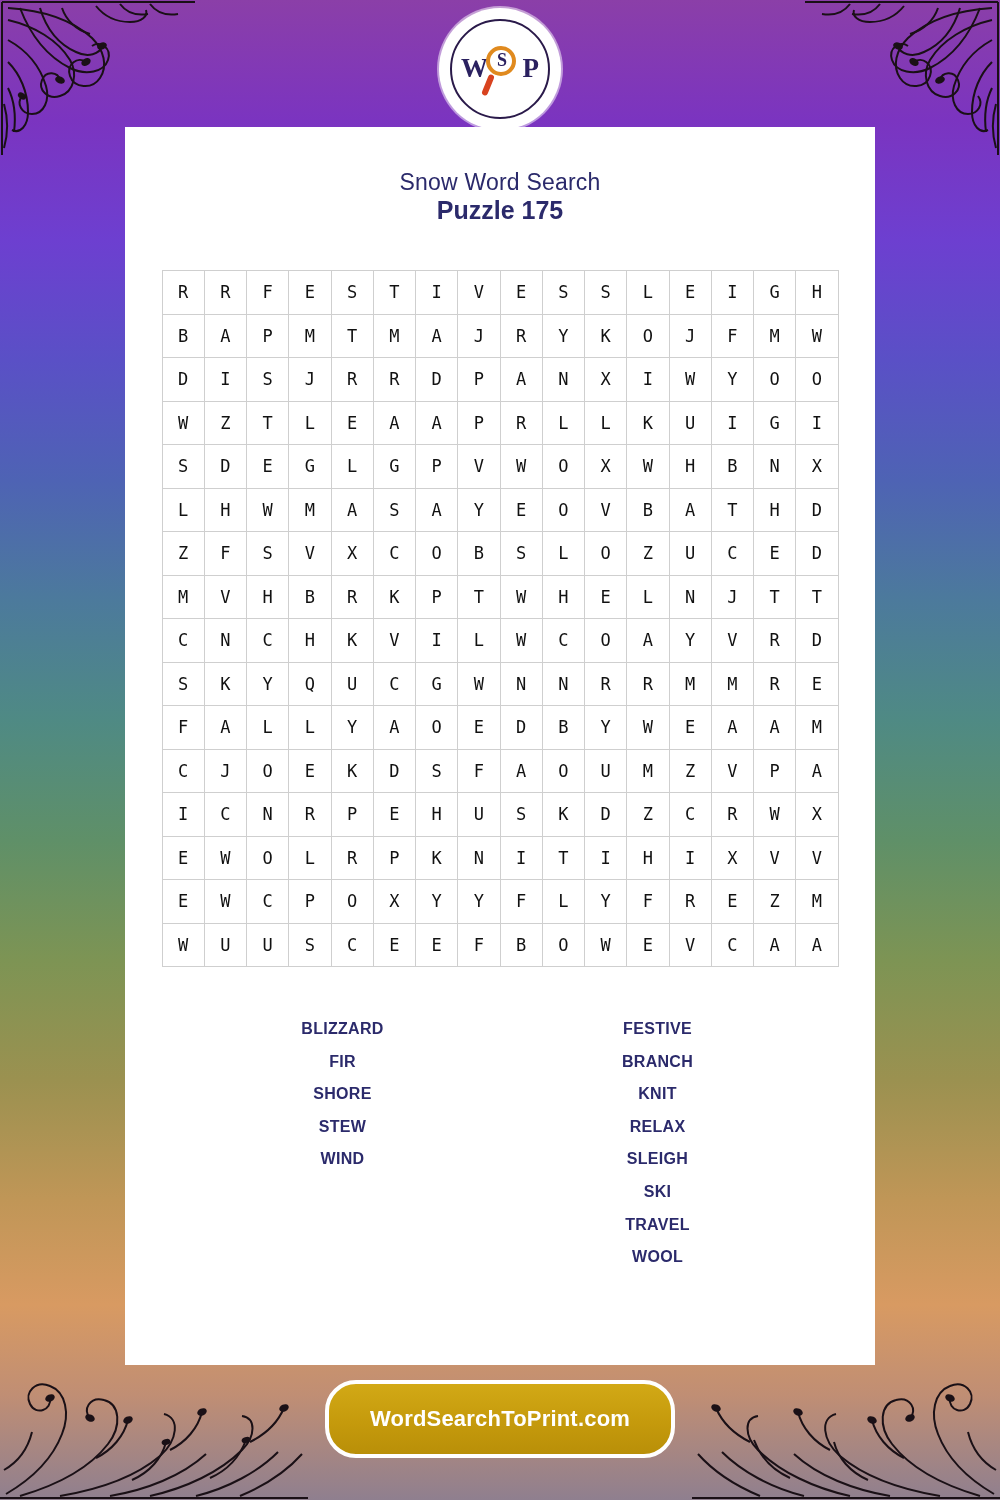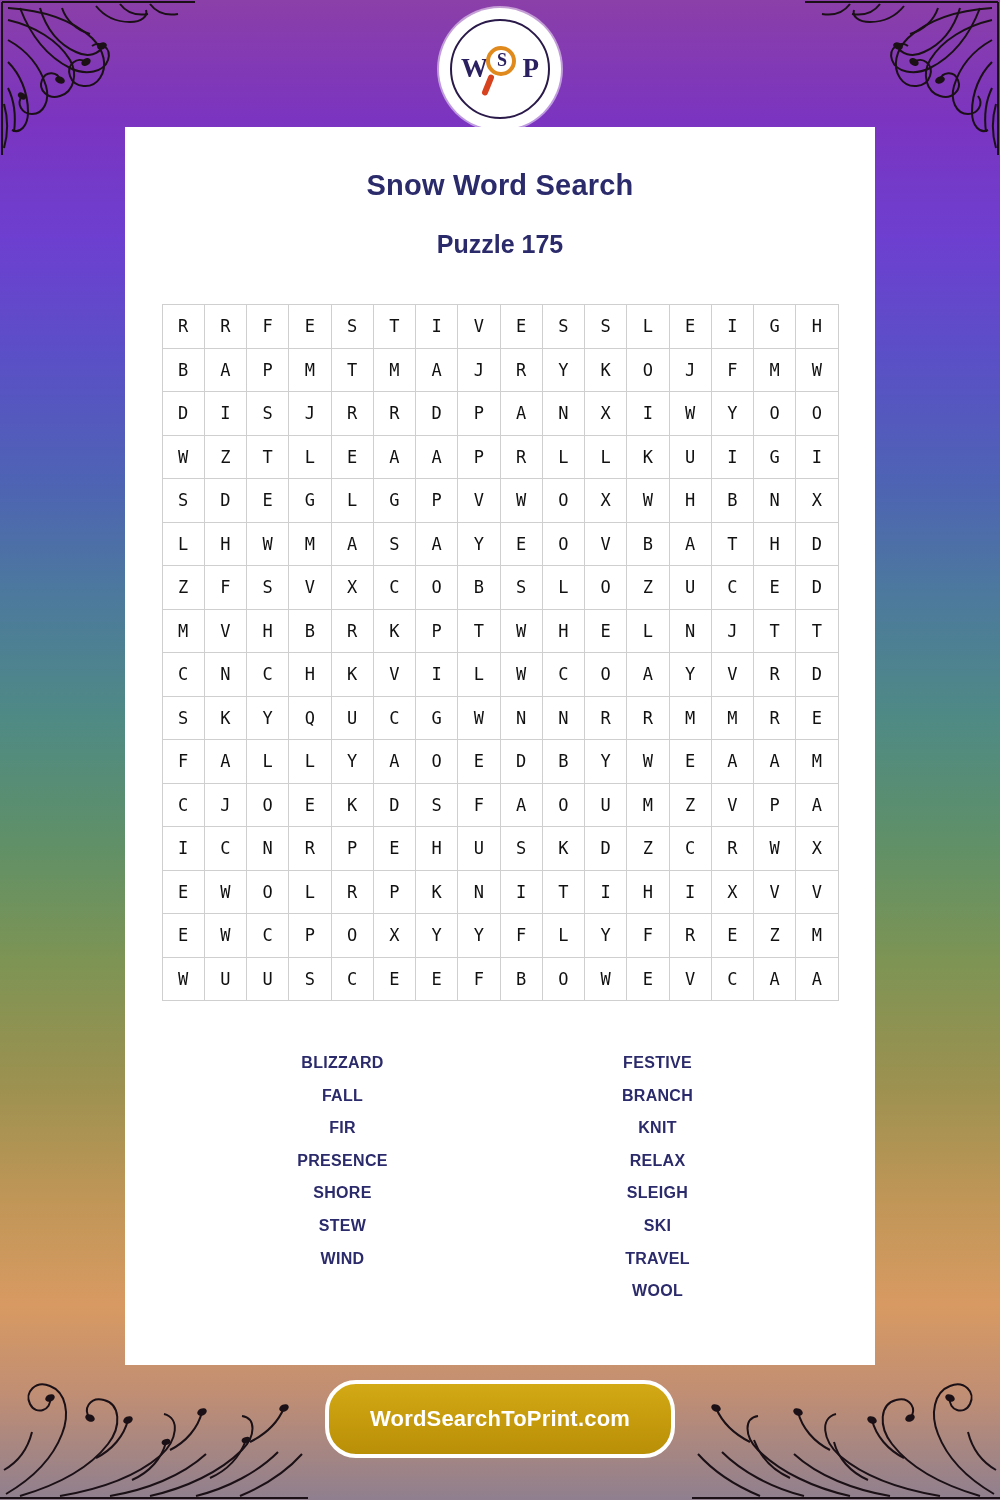--- a/index.html
+++ b/index.html
@@ -116,32 +116,31 @@
     position: absolute;
     left: 125px;
     top: 127px;
     width: 750px;
     height: 1238px;
     background: #ffffff;
     z-index: 3;
   }
   #title {
     text-align: center;
-    font-size: 29px;
-    font-weight: bold;
+    font-size: 23px;
+    font-weight: normal;
     color: #2b2a6b;
     margin-top: 42px;
     letter-spacing: 0.2px;
   }
   #subtitle {
     text-align: center;
     font-size: 25px;
     font-weight: bold;
     color: #2b2a6b;
-    margin-top: 28px;
   }
 
   
   #grid-wrap {
     margin: 45px auto 0 auto;
     width: 677px;
   }
   table#grid {
     border-collapse: collapse;
     width: 677px;
@@ -621,23 +620,21 @@
               <td>A</td>
               <td>A</td>
             </tr>
           </tbody>
       </table>
     </div>
 
     <div id="words">
       <div class="wcol" id="wcol-left">
           <div>BLIZZARD</div>
-          <div>FALL</div>
           <div>FIR</div>
-          <div>PRESENCE</div>
           <div>SHORE</div>
           <div>STEW</div>
           <div>WIND</div>
         </div>
       <div class="wcol" id="wcol-right">
           <div>FESTIVE</div>
           <div>BRANCH</div>
           <div>KNIT</div>
           <div>RELAX</div>
           <div>SLEIGH</div>

